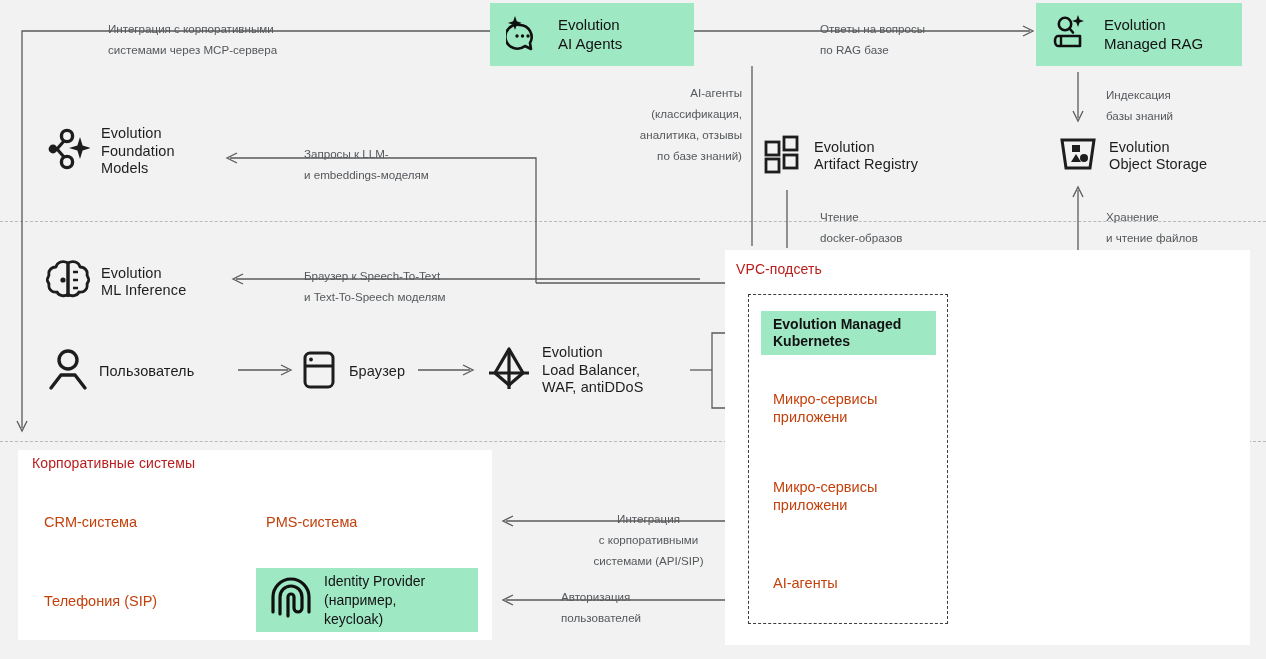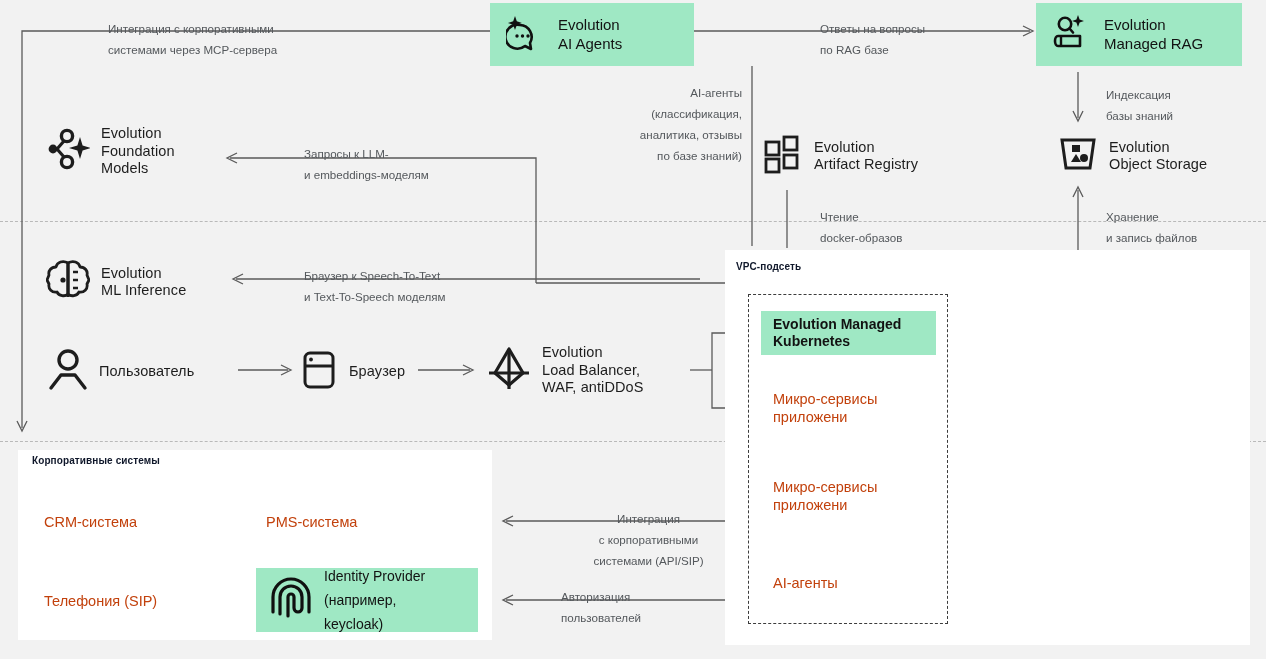--- a/index.html
+++ b/index.html
@@ -36,22 +36,22 @@
   
   .conn-label {
     position: absolute; font-size: 11.6px; line-height: 21px;
     color: #54585c; white-space: pre-line;
   }
   .conn-label.right { text-align: right; }
 
   
   .panel { position: absolute; background: #ffffff; }
   .panel-title {
-    position: absolute; font-size: 10px; font-weight: bold;
-    color: #0f172a; letter-spacing: .1px;
+    position: absolute; font-size: 14px; font-weight: normal;
+    color: #b91c1c; letter-spacing: .1px;
   }
   .panel-item { position: absolute; font-size: 14.5px; line-height: 18px; color: #c2410c; white-space: pre-line; }
 
   
   .dashed-group {
     position: absolute; border: 1.6px dashed #3c3c3c; background: transparent;
   }
 
   
   #wires { position: absolute; left: 0; top: 0; width: 1266px; height: 659px; pointer-events: none; }
@@ -276,21 +276,21 @@
   <div class="conn-label" style="left:1106px; top:84px; width:150px;">Индексация
 базы знаний</div>
 
   <div class="conn-label" style="left:304px; top:143px; width:220px;">Запросы к LLM-
 и embeddings-моделям</div>
 
   <div class="conn-label" style="left:820px; top:206px; width:160px;">Чтение
 docker-образов</div>
 
   <div class="conn-label" style="left:1106px; top:206px; width:155px;">Хранение
-и запись файлов</div>
+и чтение файлов</div>
 
   <div class="conn-label" style="left:304px; top:265px; width:230px;">Браузер к Speech-To-Text
 и Text-To-Speech моделям</div>
 
   <div class="conn-label" style="left:963px; top:311px; width:180px;">Чтение и запись
 данных и векторов</div>
 
   <div class="conn-label" style="left:963px; top:466px; width:160px;">Кеширование
 данных</div>
 
@@ -328,18 +328,18 @@
 
   <div class="panel-item" style="left:44px; top:592px;">Телефония (SIP)</div>
 
   <div class="green-box" style="left:256px; top:568px; width:222px; height:64px; padding:0 14px;">
     <span class="ico">
       <svg width="42" height="44" viewBox="0 0 42 44">
         <path d="M3 36 V21 a18 18 0 0 1 36 0 V36" fill="none" stroke="#101010" stroke-width="3.2" stroke-linecap="round"></path>
         <path d="M10 38 V21 a11 11 0 0 1 22 0 V32 a4 4 0 0 1 -8 0 V21 a3 3 0 0 0 -6 0 V40" fill="none" stroke="#101010" stroke-width="3.2" stroke-linecap="round"></path>
       </svg>
     </span>
-    <span class="lbl" style="font-size:14px; line-height:24px;">Identity Provider
+    <span class="lbl" style="font-size:14px; line-height:19px;">Identity Provider
 (например,
 keycloak)</span>
   </div>
 
 </div>
 
 </body></html>

